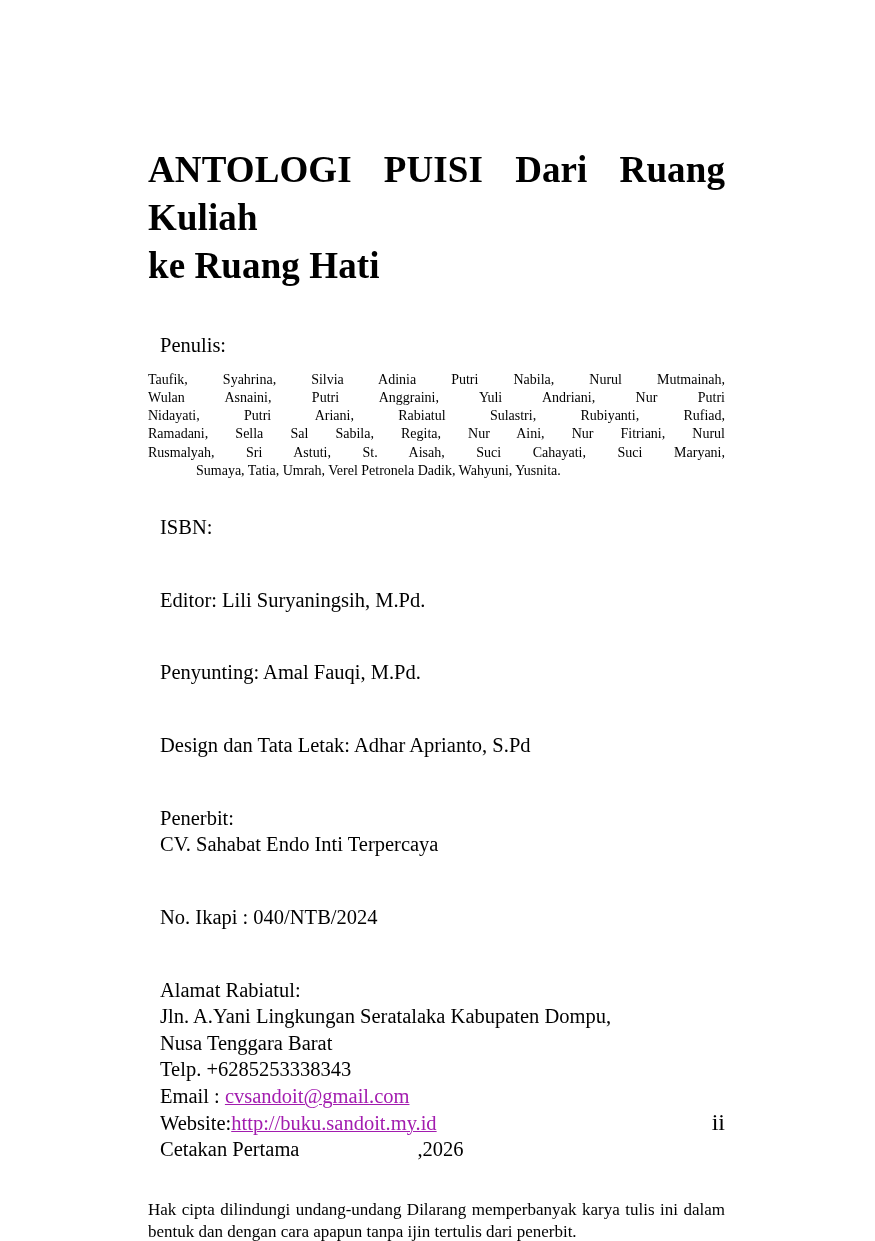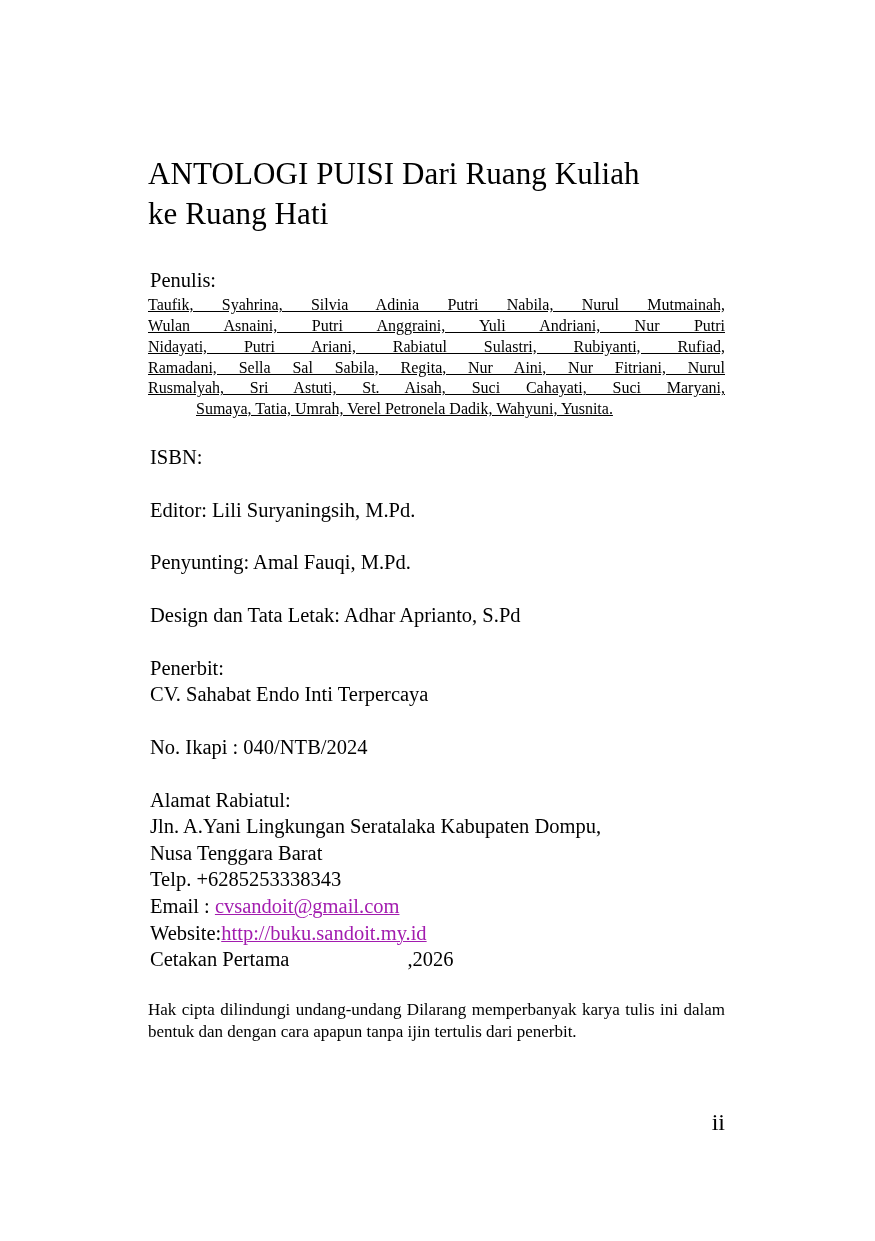--- a/index.html
+++ b/index.html
@@ -17,45 +17,44 @@
     font-family: "Liberation Serif", "DejaVu Serif", serif;
     color: #000000;
   }
   .content {
     position: absolute;
     left: 148px;
     top: 146px;
     width: 577px;
   }
   .book-title {
-    font-size: 31px;
-    font-weight: normal;
+    font-size: 37px;
+    font-weight: bold;
     line-height: 1.30;
     text-align: justify;
     text-align-last: left;
-    margin: 8px 0 0 0;
+    margin: 0 0 0 0;
     letter-spacing: 0.1px;
   }
   .block {
     font-size: 20.5px;
     line-height: 1.30;
     text-align: justify;
     text-align-last: left;
-    margin: 2px;
+    margin: 12px;
   }
   .gap-md { height: 22px; }
   .gap-lg { height: 24px; }
   .gap-title { height: 30px; }
   .authors {
-    font-size: 16px;
+    font-size: 14px;
     line-height: 1.30;
     text-align: justify;
     text-align-last: justify;
     margin: 0;
-    text-decoration: underline;
   }
   .authors-last {
     text-align-last: left;
     margin-left: 48px;
   }
   .line { display: block; }
   a.doclink {
     color: #a21caf;
     text-decoration: underline;
     text-decoration-thickness: 1px;

